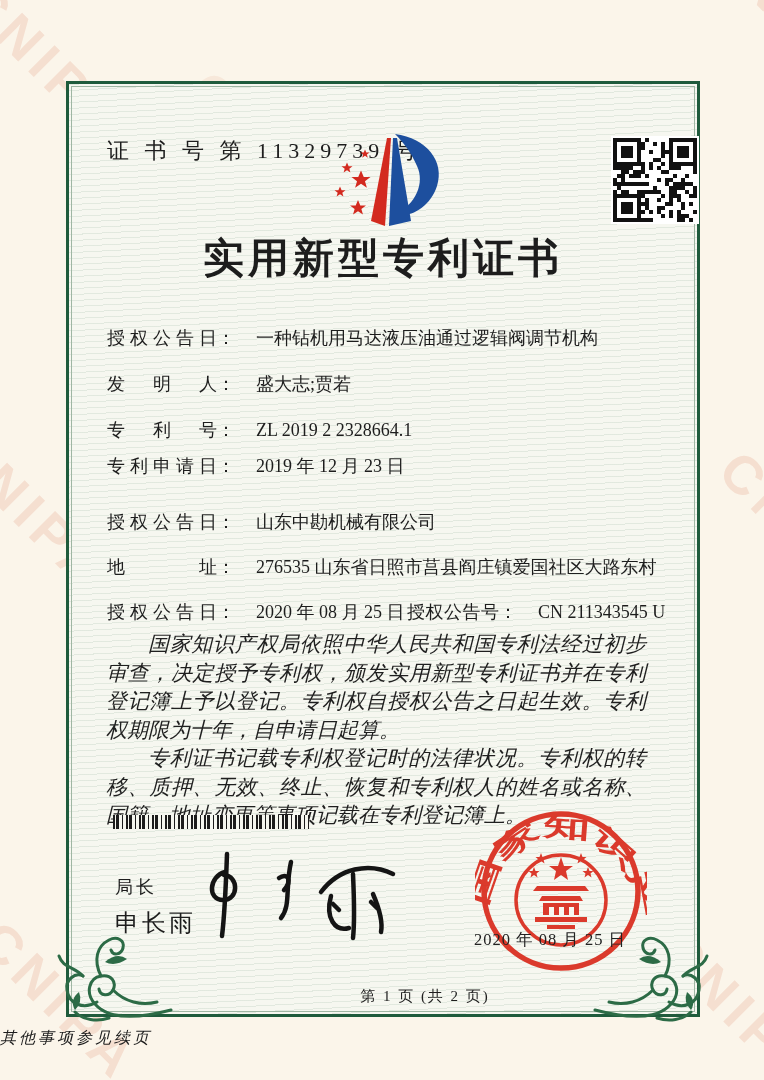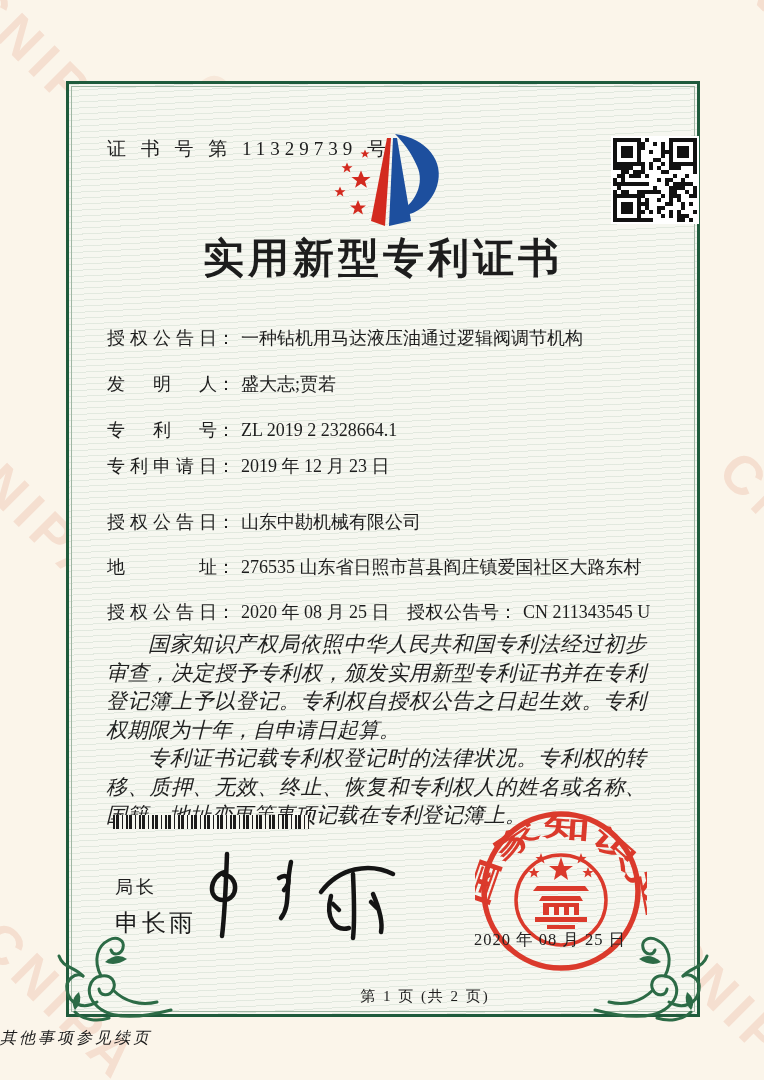--- a/index.html
+++ b/index.html
@@ -21,39 +21,39 @@
     border:3px solid #1f5b3c;
     background:
       repeating-linear-gradient(177deg, rgba(47,107,70,0.10) 0px, rgba(47,107,70,0.10) 1px, rgba(0,0,0,0) 1px, rgba(0,0,0,0) 6px),
       #f6f7f0;
     z-index:2;
   }
   .frame::before{
     content:""; position:absolute; inset:2px; border:1px solid #9fb6a3; pointer-events:none;
   }
   .cert-number{
-    position:absolute; left:38px; top:52px; font-size:19px; letter-spacing:5px;
+    position:absolute; left:38px; top:52px; font-size:22px; letter-spacing:5px;
   }
   .logo{position:absolute; left:252px; top:44px;}
   .qr{
     position:absolute; left:542px; top:52px; width:84px; height:84px;
     display:grid; grid-template-columns:repeat(21,1fr); grid-template-rows:repeat(21,1fr);
     background:#fff; padding:2px;
   }
   .qr div{background:#fff;} .qr div.d{background:#111;}
   .title{
     position:absolute; left:0; top:147px; width:100%; text-align:center;
     font-size:41px; font-weight:bold; letter-spacing:4px;
   }
   .row{position:absolute; left:38px; width:560px; font-size:18px; white-space:nowrap;}
   .r0{top:242px;} .r1{top:288px;} .r2{top:334px;} .r3{top:370px;}
   .r4{top:426px;} .r5{top:471px;} .r6{top:516px;}
   .lbl{display:inline-block; width:110px; text-align:justify; text-align-last:justify; vertical-align:bottom;}
   .lbl2{display:inline-block; width:92px; text-align:justify; text-align-last:justify; vertical-align:bottom;}
-  .val{margin-left:6px;}
+  .val{margin-left:21px;}
   .pair2{position:absolute; left:300px; top:0;}
   .body-text{
     position:absolute; left:37px; top:546px; width:540px;
     font-size:21px; line-height:28.5px; font-style:italic; text-align:justify; color:#1f1f1f;
   }
   .body-text p{margin:0; text-indent:2em;}
   .barcode{
     position:absolute; left:44px; top:731px; width:196px; height:14px;
     background:repeating-linear-gradient(90deg,#1c1c1c 0 2px,#f6f7f0 2px 3px,#1c1c1c 3px 6px,#f6f7f0 6px 9px,#1c1c1c 9px 10px,#f6f7f0 10px 13px);
   }

